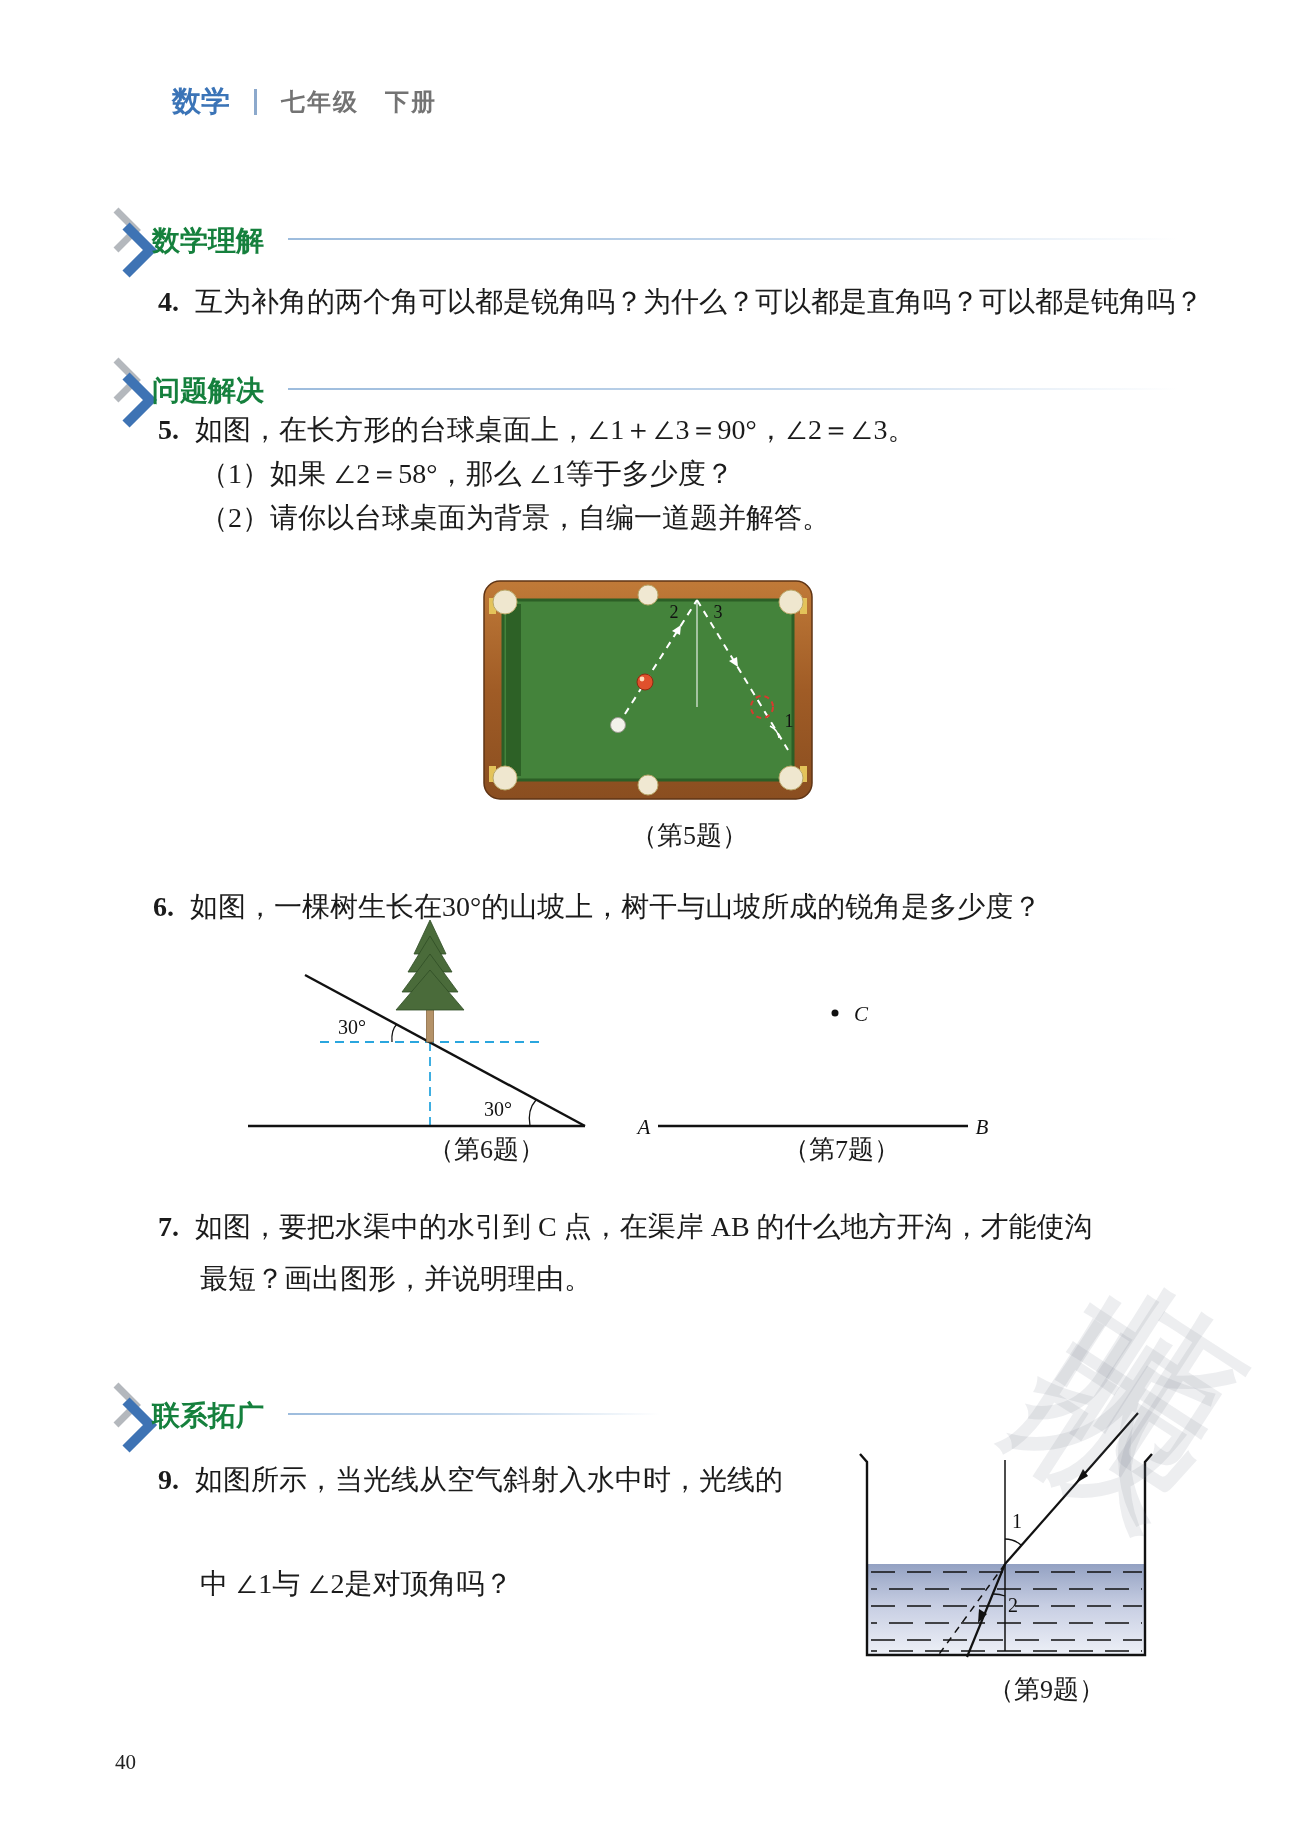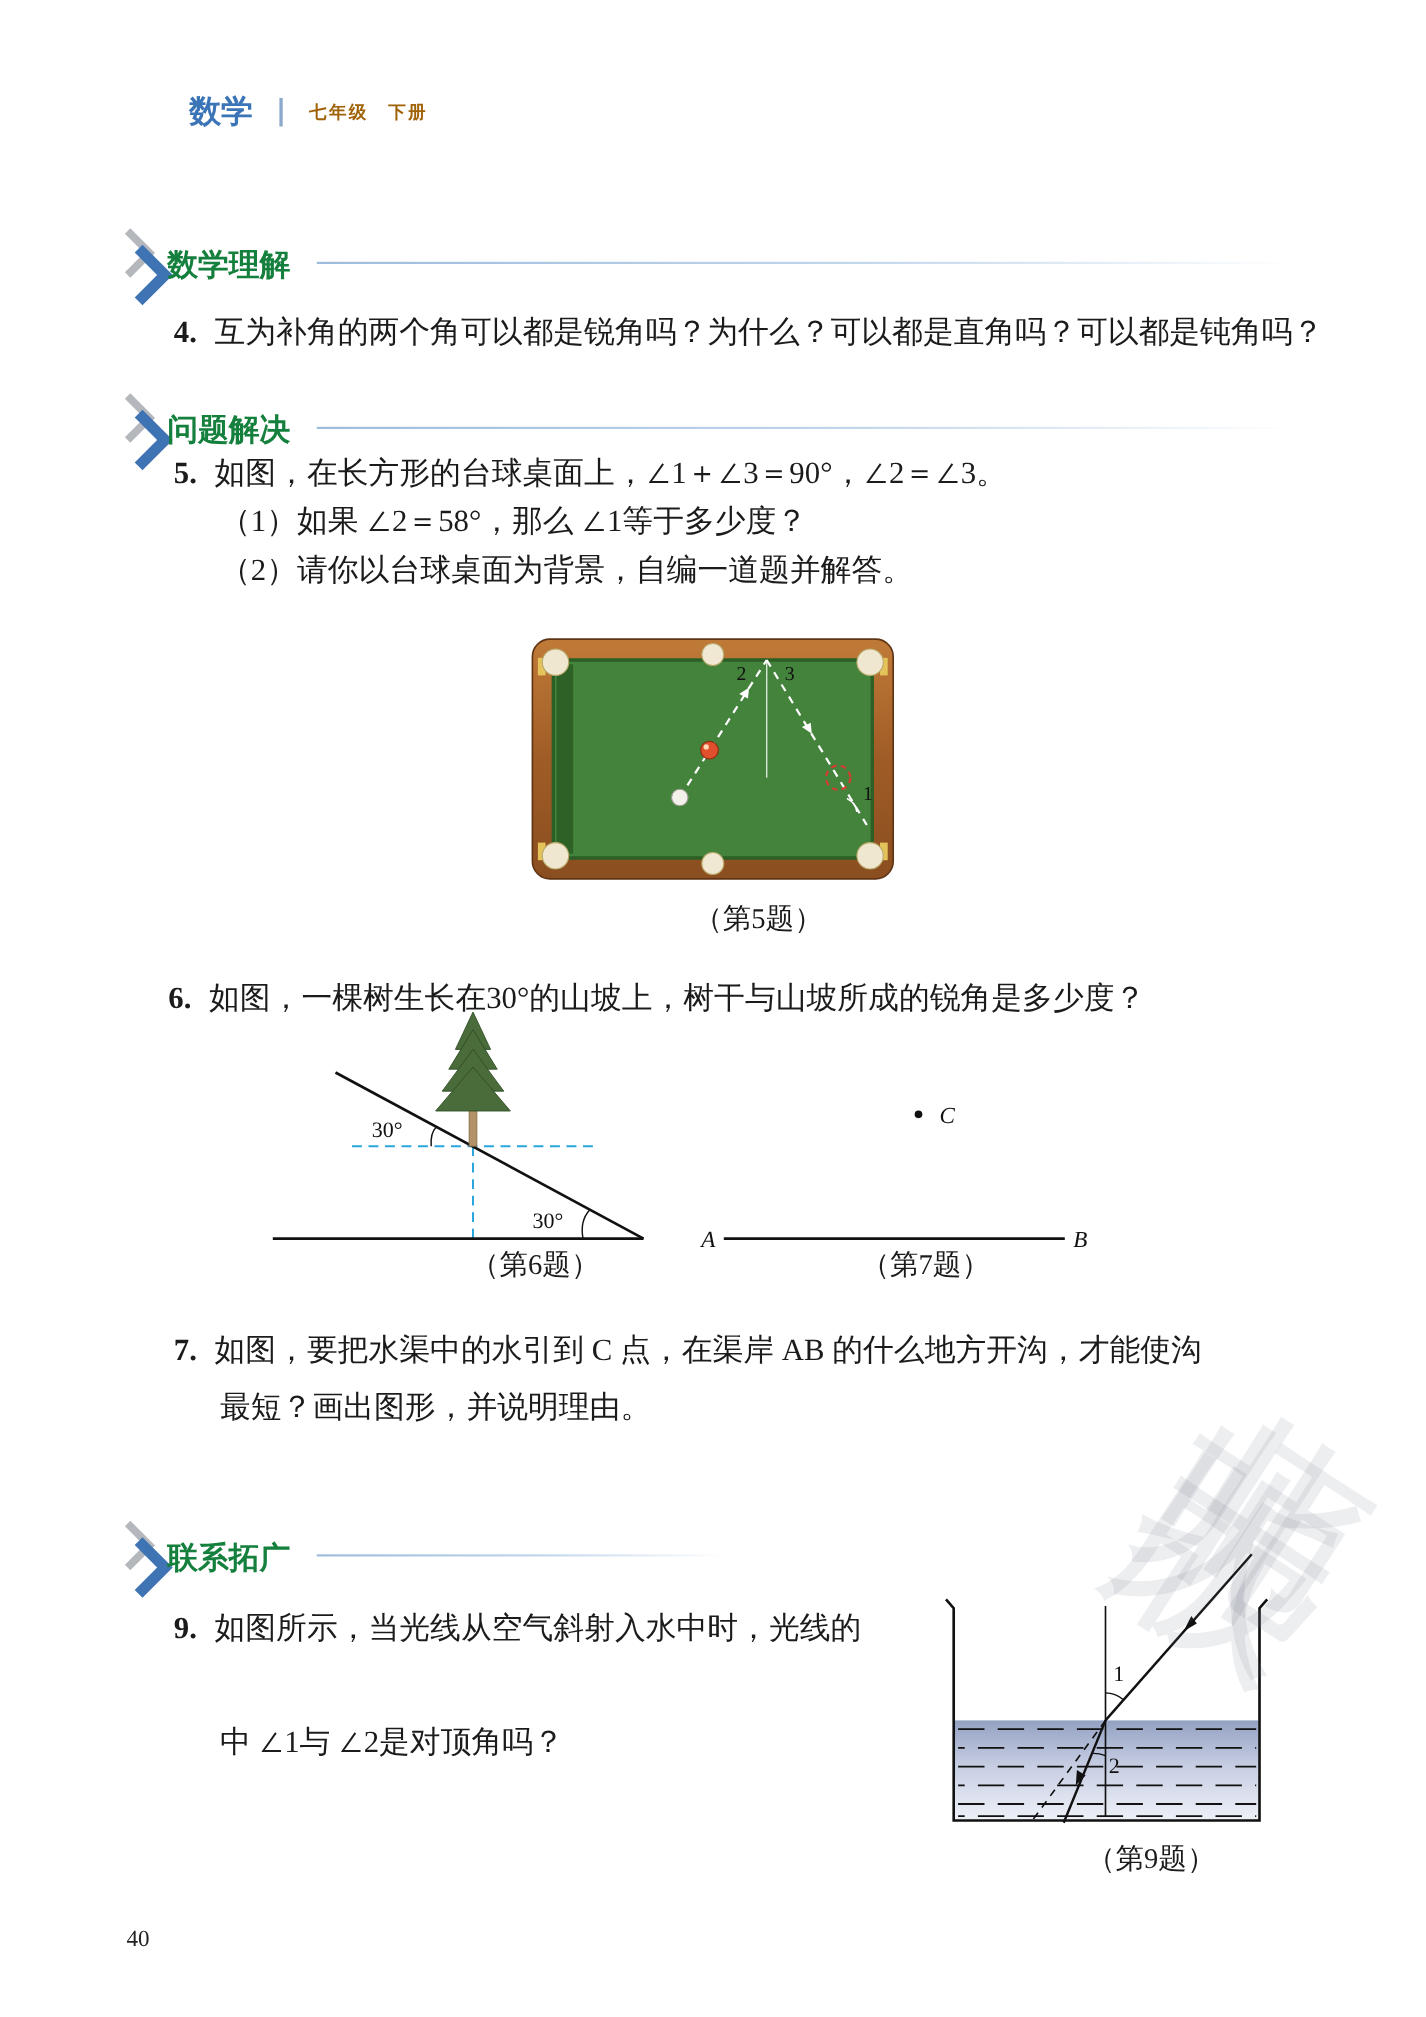--- a/index.html
+++ b/index.html
@@ -2,21 +2,21 @@
 <html><head>
 <meta charset="utf-8">
 <style>
   html,body{margin:0;padding:0;background:#ffffff;}
   .page{position:relative;width:1296px;height:1834px;background:#fff;overflow:hidden;
         font-family:"Liberation Serif",serif;color:#1b1b1b;}
   .hdr{position:absolute;left:137px;top:82px;display:flex;align-items:center;
        font-family:Liberation Sans, sans-serif;margin-left:35px;}
   .hdr .subject{font-size:29px;font-weight:bold;color:#3b74b7;}
   .hdr .sep{width:3px;height:26px;background:#8ca9cc;margin:0 24px;}
-  .hdr .gradevol{font-size:16px;font-weight:bold;color:#a16207;letter-spacing:2px;}
+  .hdr .gradevol{font-size:24px;font-weight:bold;color:#737373;letter-spacing:2px;}
   .sec-label{position:absolute;left:152px;font-family:"Liberation Sans",sans-serif;
              font-size:28px;font-weight:bold;color:#15803d;white-space:nowrap;}
   .sec-rule{position:absolute;left:288px;height:2px;
             background:linear-gradient(to right,#9dbcdd 0%,#c2d6eb 55%,rgba(255,255,255,0) 100%);}
   .chev{position:absolute;left:106px;}
   .line{position:absolute;font-size:28px;white-space:nowrap;margin-left:20px;}
   .line b{font-family:"Liberation Serif",serif;font-weight:bold;margin-right:16px;}
   .cap{position:absolute;width:200px;text-align:right;font-size:26px;}
   .pagenum{position:absolute;left:115px;top:1750px;font-size:21px;color:#222;}
   .watermark{position:absolute;right:-80px;top:1170px;writing-mode:vertical-rl;

